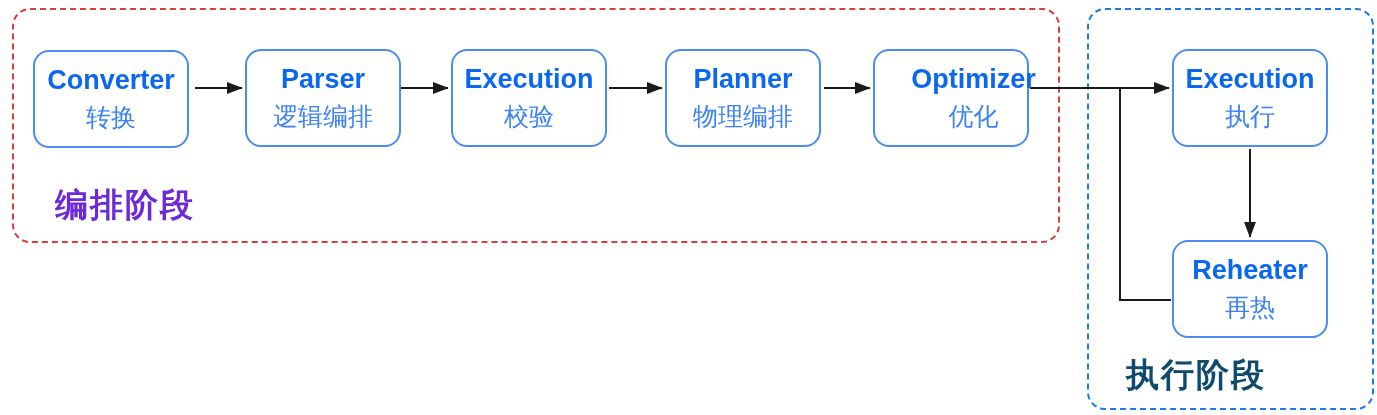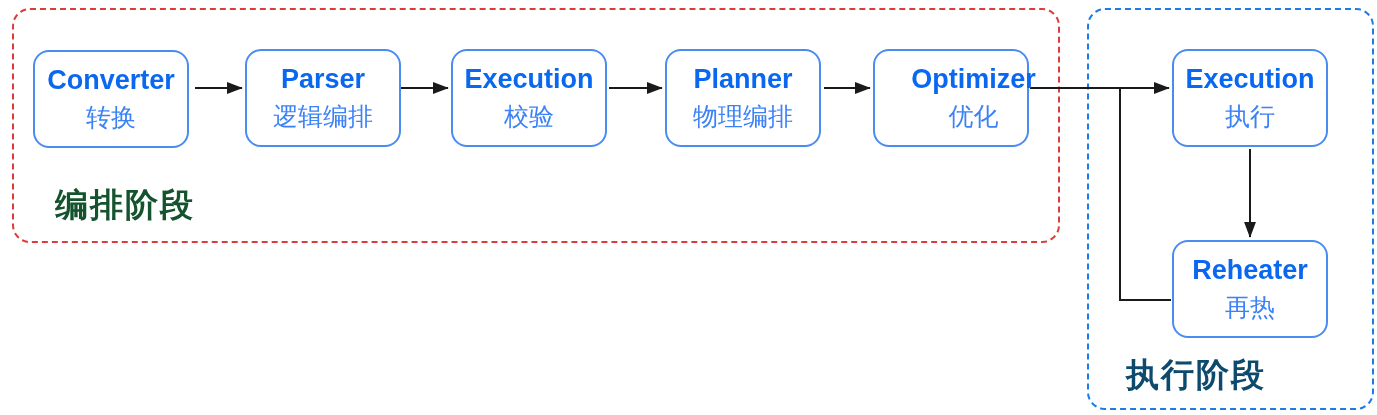--- a/index.html
+++ b/index.html
@@ -33,21 +33,21 @@
   .stage-label {
     position: absolute;
     font-weight: bold;
     font-size: 33px;
     letter-spacing: 2px;
     white-space: nowrap;
     font-family: "Liberation Sans", sans-serif;
   }
   .stage-label.orchestration-label {
     left: 55px; top: 183px;
-    color: #14532d;
+    color: #6d28d9;
   }
   .stage-label.execution-label {
     left: 1126px; top: 353px;
     color: #0c4a6e;
   }
   .node {
     position: absolute;
     width: 156px; height: 98px;
     box-sizing: border-box;
     background: #ffffff;

